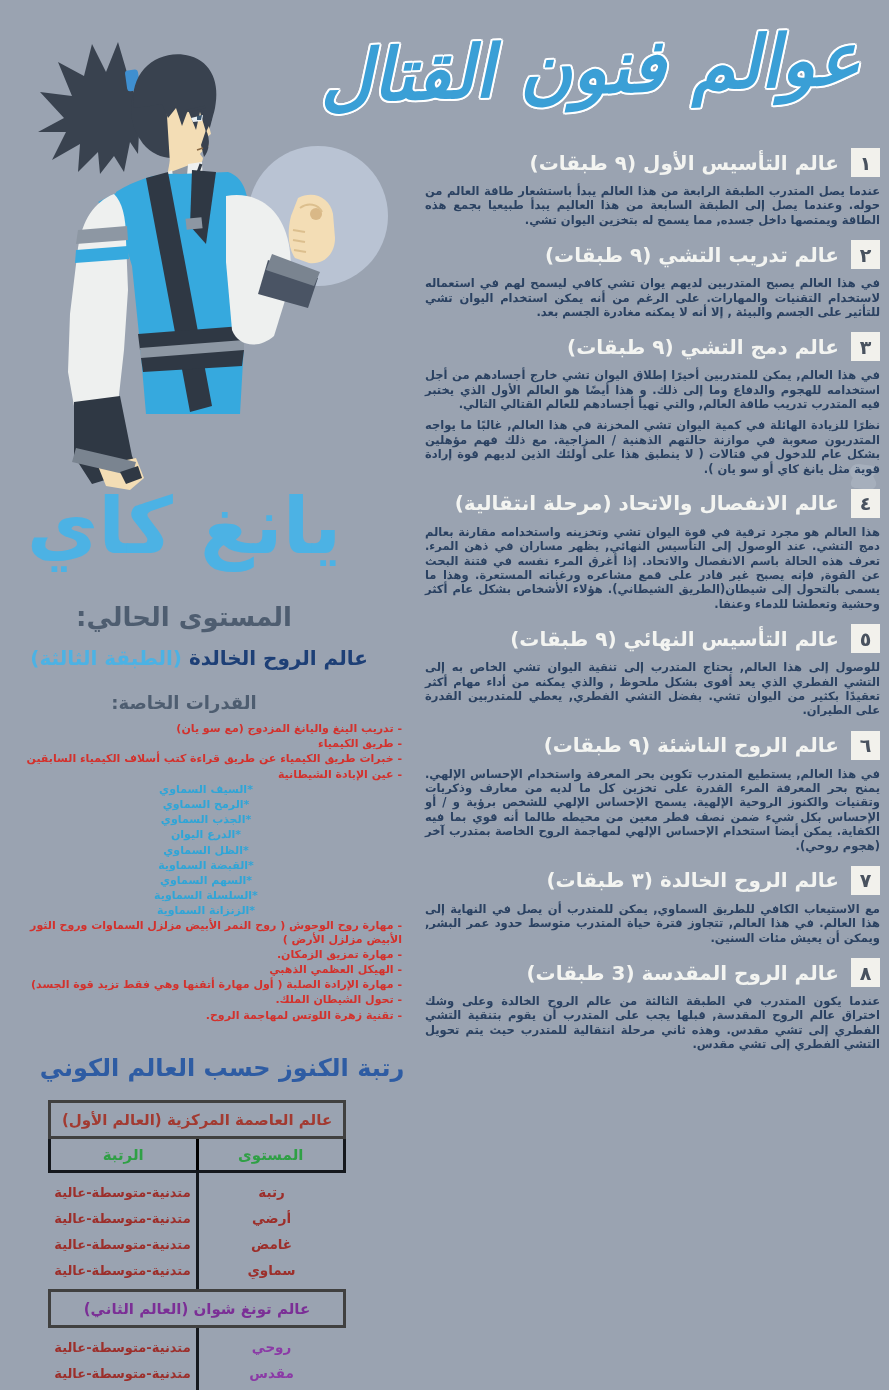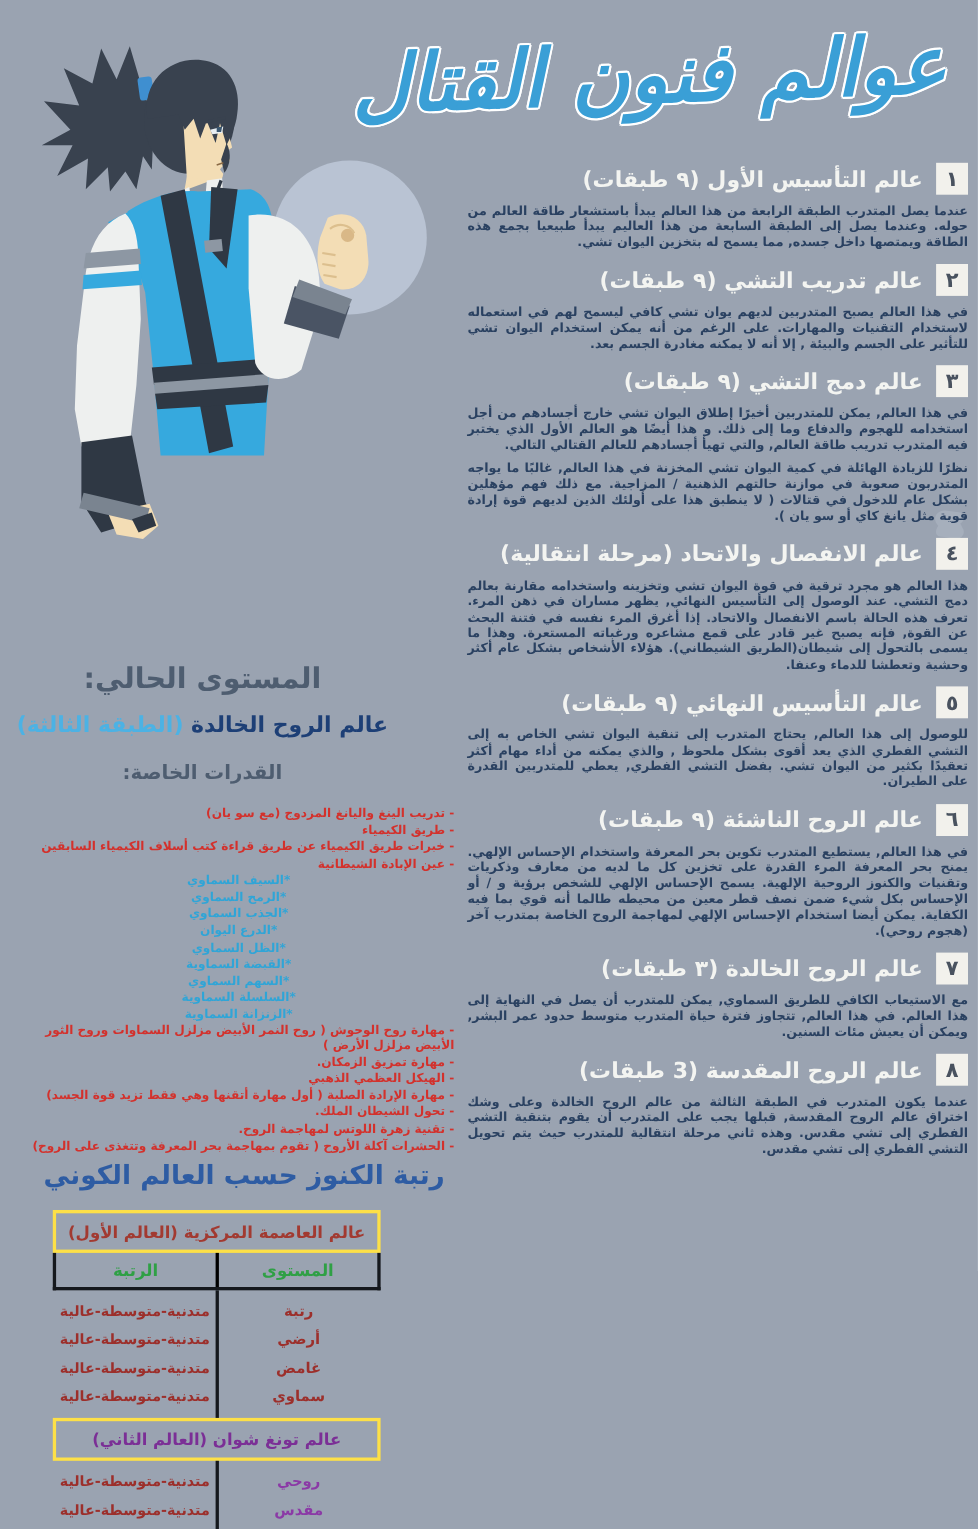--- a/index.html
+++ b/index.html
@@ -46,45 +46,45 @@
     position:absolute; top:486px; left:0; width:368px;
     direction:rtl; text-align:center;
     font-size:78px; line-height:1.05; color:var(--name-blue,#4cb2e4);
   }
   .level-label{
     position:absolute; top:602px; left:0; width:368px;
     direction:rtl; text-align:center; font-size:26px; color:var(--slate,#4e5d70);
   }
   .level-line{
     position:absolute; top:646px; left:0; width:368px;
-    direction:rtl; text-align:center; font-size:20px; color:var(--navy,#1d3f76);
+    direction:rtl; text-align:right; font-size:20px; color:var(--navy,#1d3f76);
   }
   .level-line .paren{color:var(--name-blue,#4cb2e4);}
   .abilities-label{
     position:absolute; top:692px; left:0; width:368px;
     direction:rtl; text-align:center; font-size:18px; color:var(--slate,#4e5d70);
   }
   .abilities{
     position:absolute; top:722px; left:10px; width:392px;
-    direction:rtl; margin:11px; padding:0; list-style:none;
+    direction:rtl; margin:0; padding:0; list-style:none;
     font-size:11px; line-height:1.2; text-align:right;
   }
   .abilities li{margin:0 0 2px 0;}
   .abilities li.red{color:var(--ability-red,#d3312c);}
   .abilities li.blue{color:var(--ability-blue,#2fa5d7); text-align:center;}
   
   .table-title{
     position:absolute; top:1054px; left:20px; width:404px;
     direction:rtl; text-align:center; font-size:24px; color:var(--table-title-blue,#2e5ca3);
   }
   .table-wrap{
     position:absolute; left:48px; top:1100px; width:298px; direction:rtl;
   }
   .t-head{
-    border:3px solid #fde047; height:33px;
+    border:3px solid #404040; height:33px;
     display:flex; align-items:center; justify-content:center;
     font-size:15px; color:var(--table-red,#a23a31);
   }
   .t-head.world2{color:var(--table-purple,#7b2f96);}
   .t-cols{
     border:3px solid #15181d; border-top:none; height:31px; display:flex;
   }
   .t-cols .cell{
     flex:1; display:flex; align-items:center; justify-content:center;
     font-size:15px; color:var(--table-green,#2fa045);
@@ -239,20 +239,21 @@
 
       <div class="section">
         <div class="sec-head">
           <div class="num-box">٨</div>
           <h2>عالم الروح المقدسة (3 طبقات)</h2>
         </div>
         <p class="body">عندما يكون المتدرب في الطبقة الثالثة من عالم الروح الخالدة وعلى وشك اختراق عالم الروح المقدسة, قبلها يجب على المتدرب أن يقوم بتنقية التشي الفطري إلى تشي مقدس. وهذه ثاني مرحلة انتقالية للمتدرب حيث يتم تحويل التشي الفطري إلى تشي مقدس.</p>
       </div>
     </div>
 
+  <div class="char-name">يانغ كاي</div>
   <div class="level-label">المستوى الحالي:</div>
   <div class="level-line">
     <span>عالم الروح الخالدة </span><span class="paren">(الطبقة الثالثة)</span>
   </div>
   <div class="abilities-label">القدرات الخاصة:</div>
   <ul class="abilities">
 
       <li class="red">- تدريب الينغ واليانغ المزدوج (مع سو يان)</li>
 
       <li class="red">- طريق الكيمياء</li>
@@ -285,21 +286,20 @@
       <li class="red">- مهارة تمزيق الزمكان.</li>
 
       <li class="red">- الهيكل العظمي الذهبي</li>
 
       <li class="red">- مهارة الإرادة الصلبة ( أول مهارة أتقنها وهي فقط تزيد قوة الجسد)</li>
 
       <li class="red">- تحول الشيطان الملك.</li>
 
       <li class="red">- تقنية زهرة اللوتس لمهاجمة الروح.</li>
 
-      <li class="red">- الحشرات آكلة الأروح ( تقوم بمهاجمة بحر المعرفة وتتغذى على الروح)</li>
     </ul>
 
   <div class="table-title">رتبة الكنوز حسب العالم الكوني</div>
   <div class="table-wrap">
     <div class="t-head world1">عالم العاصمة المركزية (العالم الأول)</div>
     <div class="t-cols">
       <div class="cell">المستوى</div>
       <div class="cell">الرتبة</div>
     </div>
     <div class="t-body world1">

